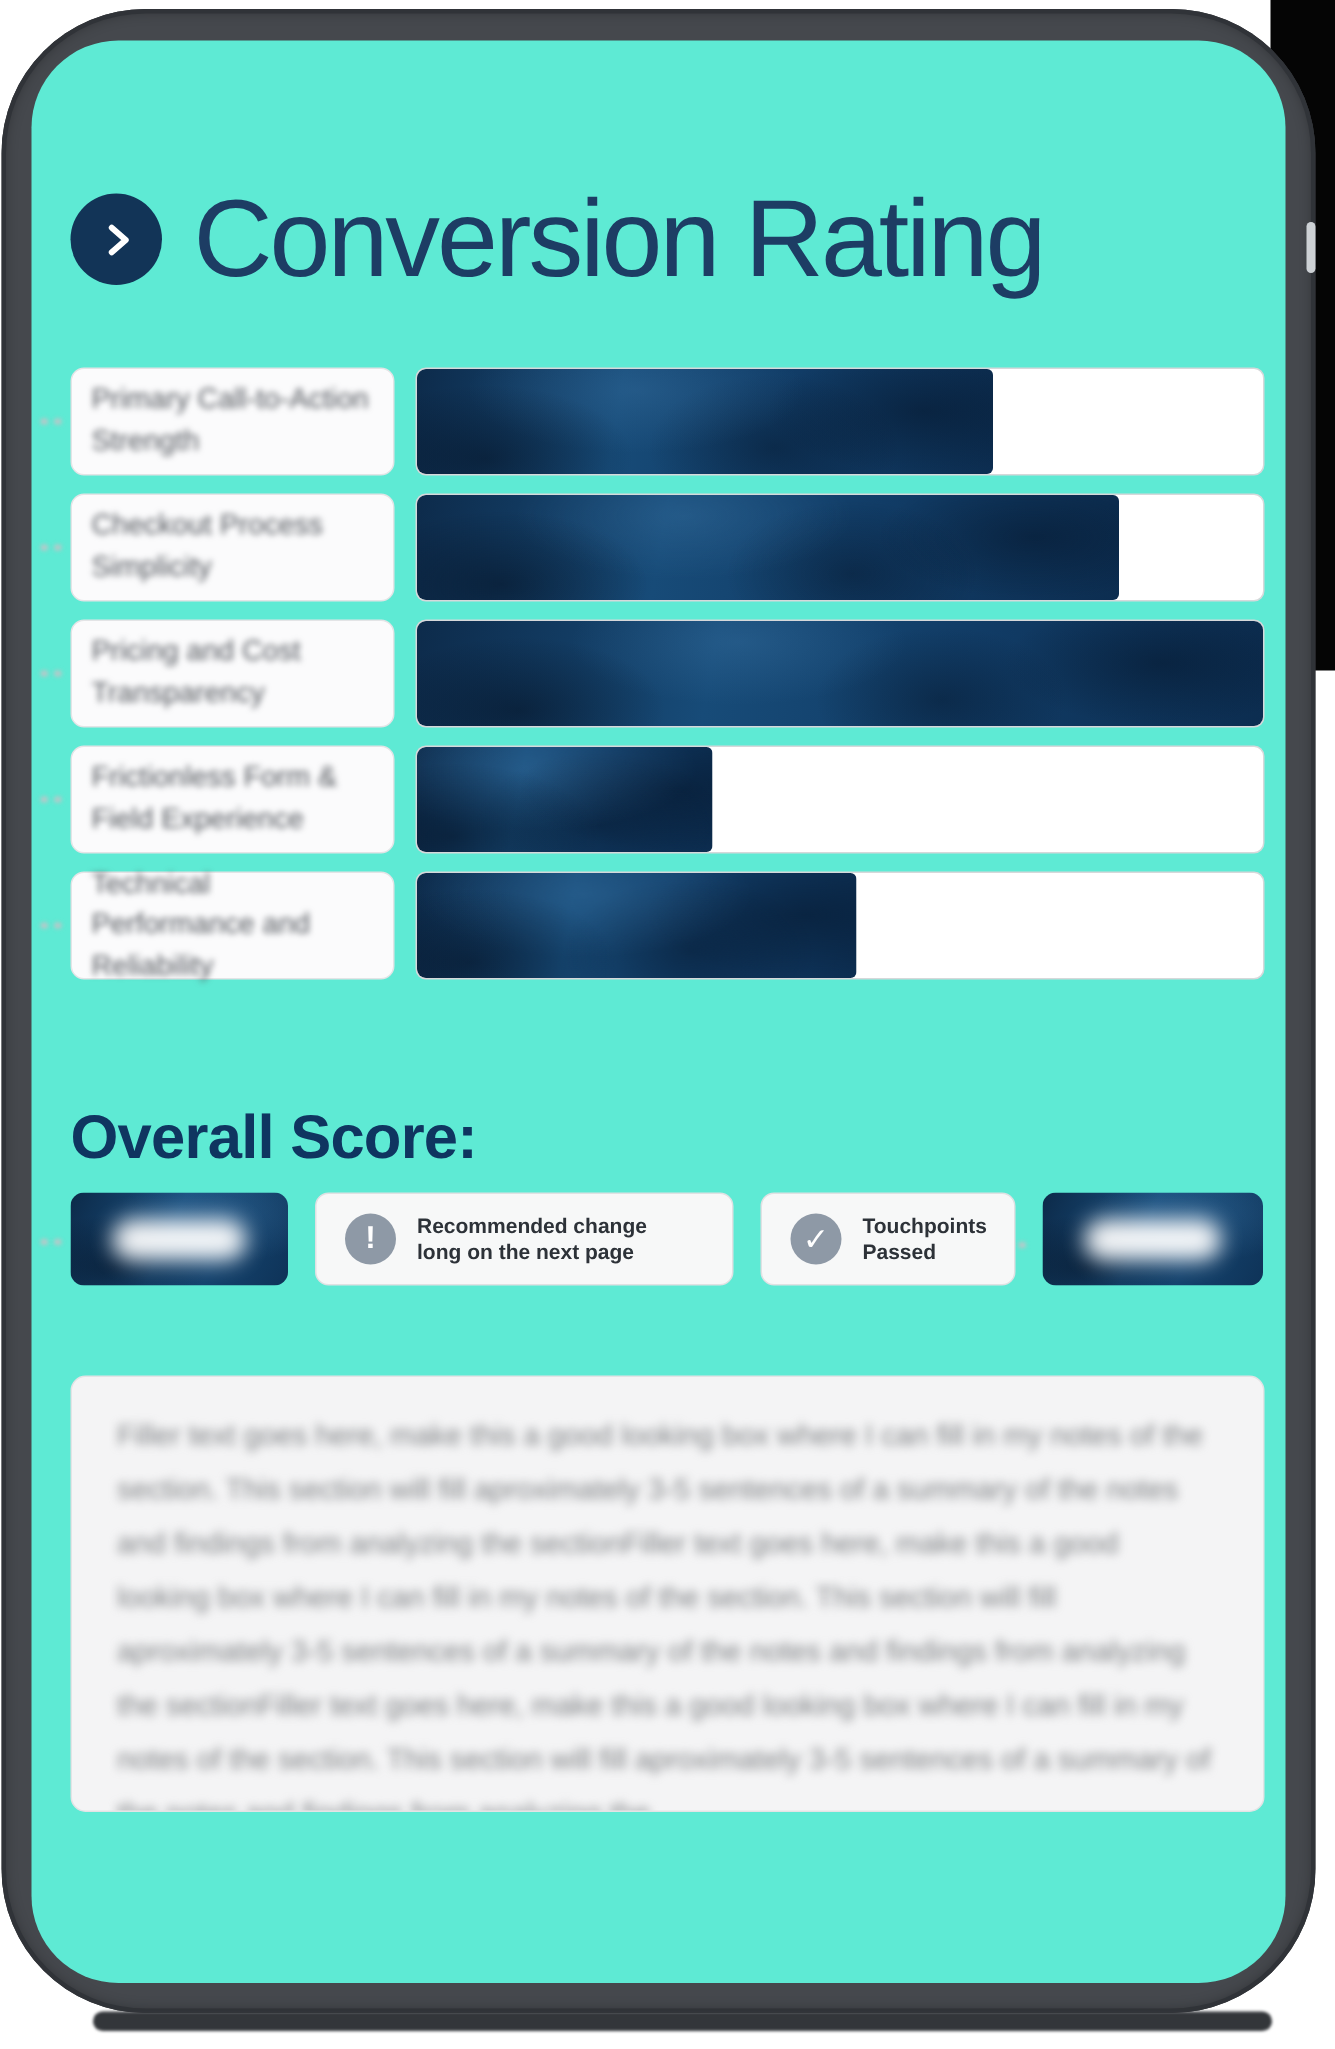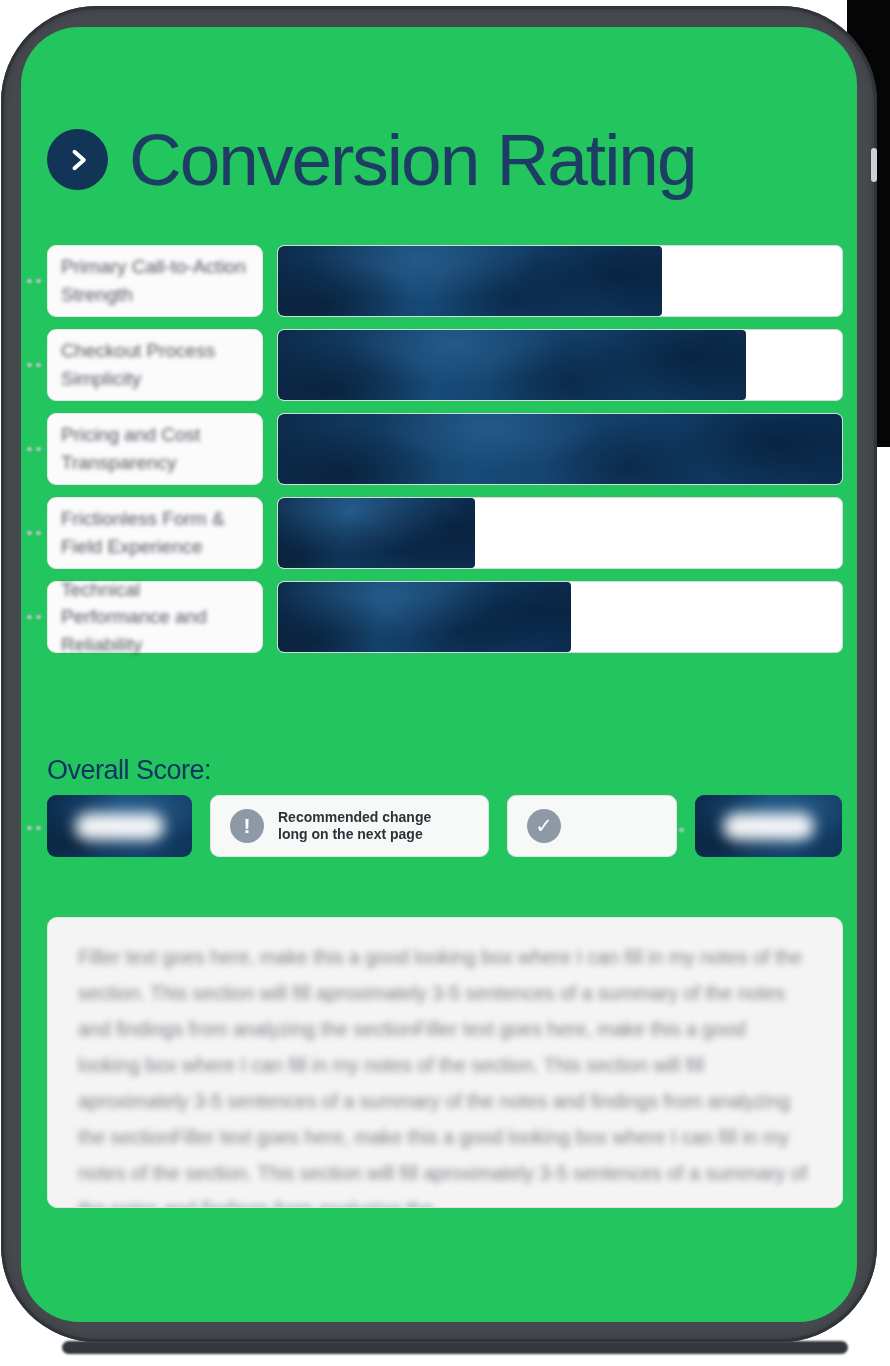--- a/index.html
+++ b/index.html
@@ -9,21 +9,21 @@
   
   .backdrop{position:absolute;left:847px;top:0;width:43px;height:447px;background:#050505;}
 
   
   .device{position:absolute;left:1px;top:6px;width:876px;height:1336px;background:#45484d;
           border-radius:96px;box-shadow:inset 0 0 0 3px #303338, inset 0 0 10px rgba(0,0,0,.45);}
   .side-button{position:absolute;left:871px;top:148px;width:6px;height:34px;background:#cdd1d5;border-radius:3px;}
   .bottom-shadow{position:absolute;left:62px;top:1341px;width:786px;height:13px;background:#33363a;
                  border-radius:8px;filter:blur(1.2px);}
 
-  .screen{position:absolute;left:21px;top:27px;width:836px;height:1295px;background:#22c55e;
+  .screen{position:absolute;left:21px;top:27px;width:836px;height:1295px;background:#5eead4;
           border-radius:58px;overflow:hidden;}
 
   
   .header{position:absolute;left:26px;top:96px;display:flex;align-items:center;}
   .header-icon{width:61px;height:61px;border-radius:50%;background:#123457;display:flex;
                align-items:center;justify-content:center;flex:0 0 auto;}
   .page-title{margin-left:21px;font-size:73px;letter-spacing:-2px;color:#1d3d64;line-height:1;white-space:nowrap;}
   .title-primary{font-weight:500;}
   .title-secondary{font-weight:400;}
 
@@ -40,21 +40,21 @@
       radial-gradient(140px 70px at 12% 85%, rgba(2,10,24,.45), transparent 70%),
       radial-gradient(160px 60px at 38% 20%, rgba(70,130,180,.28), transparent 70%),
       radial-gradient(120px 70px at 62% 75%, rgba(2,12,28,.38), transparent 70%),
       radial-gradient(150px 60px at 88% 40%, rgba(3,16,34,.42), transparent 70%),
       linear-gradient(100deg,#0d2b4b 0%,#174b78 35%,#113c66 65%,#0c2d50 100%);}
 
   
   .tick{position:absolute;width:5px;height:4px;border-radius:2px;background:#c2c4c7;filter:blur(1.3px);}
 
   
-  .overall-heading{position:absolute;left:26px;top:728px;font-size:27px;font-weight:400;
+  .overall-heading{position:absolute;left:26px;top:708px;font-size:41px;font-weight:700;
                    letter-spacing:-0.5px;color:#0f3560;}
   .score-row{position:absolute;left:26px;top:768px;width:796px;display:flex;gap:18px;align-items:stretch;height:62px;}
   .score-chip{border-radius:9px;display:flex;align-items:center;justify-content:center;
     background:
       radial-gradient(90px 50px at 20% 80%, rgba(2,10,24,.5), transparent 70%),
       radial-gradient(100px 45px at 70% 25%, rgba(70,130,180,.3), transparent 70%),
       linear-gradient(115deg,#0c2a49 0%,#1a4e7c 45%,#0e3358 100%);}
   .score-chip.left{width:145px;}
   .score-chip.right{width:147px;}
   .score-pill{width:62%;height:27px;border-radius:14px;background:rgba(255,255,255,.95);filter:blur(7px);}
@@ -161,20 +161,24 @@
       </div>
       <div class="badge warning">
         <div class="badge-circle">!</div>
         <div class="badge-text">
           <div>Recommended change</div>
           <div>long on the next page</div>
         </div>
       </div>
       <div class="badge success">
         <div class="badge-circle">✓</div>
+        <div class="badge-text">
+          <div>Touchpoints</div>
+          <div>Passed</div>
+        </div>
       </div>
       <div class="score-chip right">
         <div class="score-pill"></div>
       </div>
     </div>
 
     <div class="notes-box">
       <p>Filler text goes here, make this a good looking box where I can fill in my notes of the section. This section will fill aproximately 3-5 sentences of a summary of the notes and findings from analyzing the sectionFiller text goes here, make this a good looking box where I can fill in my notes of the section. This section will fill aproximately 3-5 sentences of a summary of the notes and findings from analyzing the sectionFiller text goes here, make this a good looking box where I can fill in my notes of the section. This section will fill aproximately 3-5 sentences of a summary of the notes and findings from analyzing the</p>
     </div>
 

